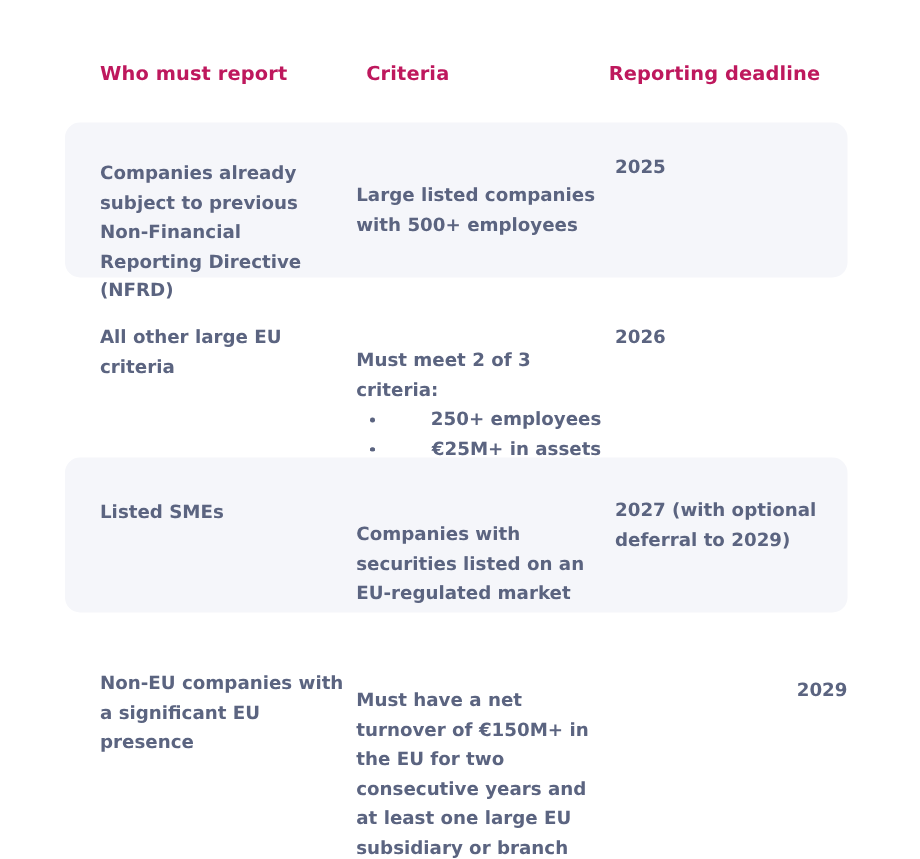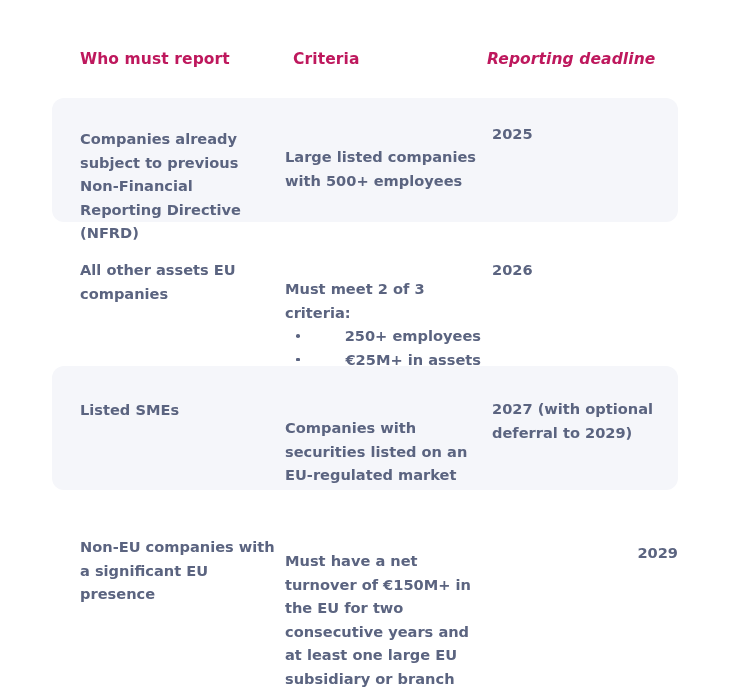--- a/index.html
+++ b/index.html
@@ -34,21 +34,21 @@
   .th {
     position: absolute;
     font-size: 15.5px;
     font-weight: bold;
     color: #be185d;
     letter-spacing: 0.1px;
     white-space: nowrap;
   }
   .th.c1 { left: 80px; top: 0; }
   .th.c2 { left: 293px; top: 0; }
-  .th.c3 { left: 487px; top: 0; font-style: italic; }
+  .th.c3 { left: 487px; top: 0; }
 
   
   .row {
     position: absolute;
     left: 0;
     width: 736px;
   }
   .row .band {
     position: absolute;
     left: 52px;
@@ -113,21 +113,21 @@
     <div class="band"></div>
     <div class="cell c1" style="top:29px;">Companies already subject to previous Non-Financial Reporting Directive (NFRD)</div>
     <div class="cell c2" style="top:27px;">
       <span class="sub-label">Large listed companies with 500+ employees</span>
     </div>
     <div class="cell c3" style="top:12px;margin-top:12px;">2025</div>
   </div>
 
   <div class="row" style="top:240px;height:115px;">
     <div class="band"></div>
-    <div class="cell c1" style="top:18px;">All other assets EU companies</div>
+    <div class="cell c1" style="top:18px;">All other large EU criteria</div>
     <div class="cell c2" style="top:17px;">
       <span class="sub-label">Must meet 2 of 3 criteria:</span>
       <ul class="bullets">
         <li><span class="dot"></span><span>250+ employees</span></li>
         <li><span class="dot"></span></li>
         <li><span class="dot"></span><span>€25M+ in assets</span></li>
       </ul>
     </div>
     <div class="cell c3" style="top:18px;">2026</div>
   </div>

